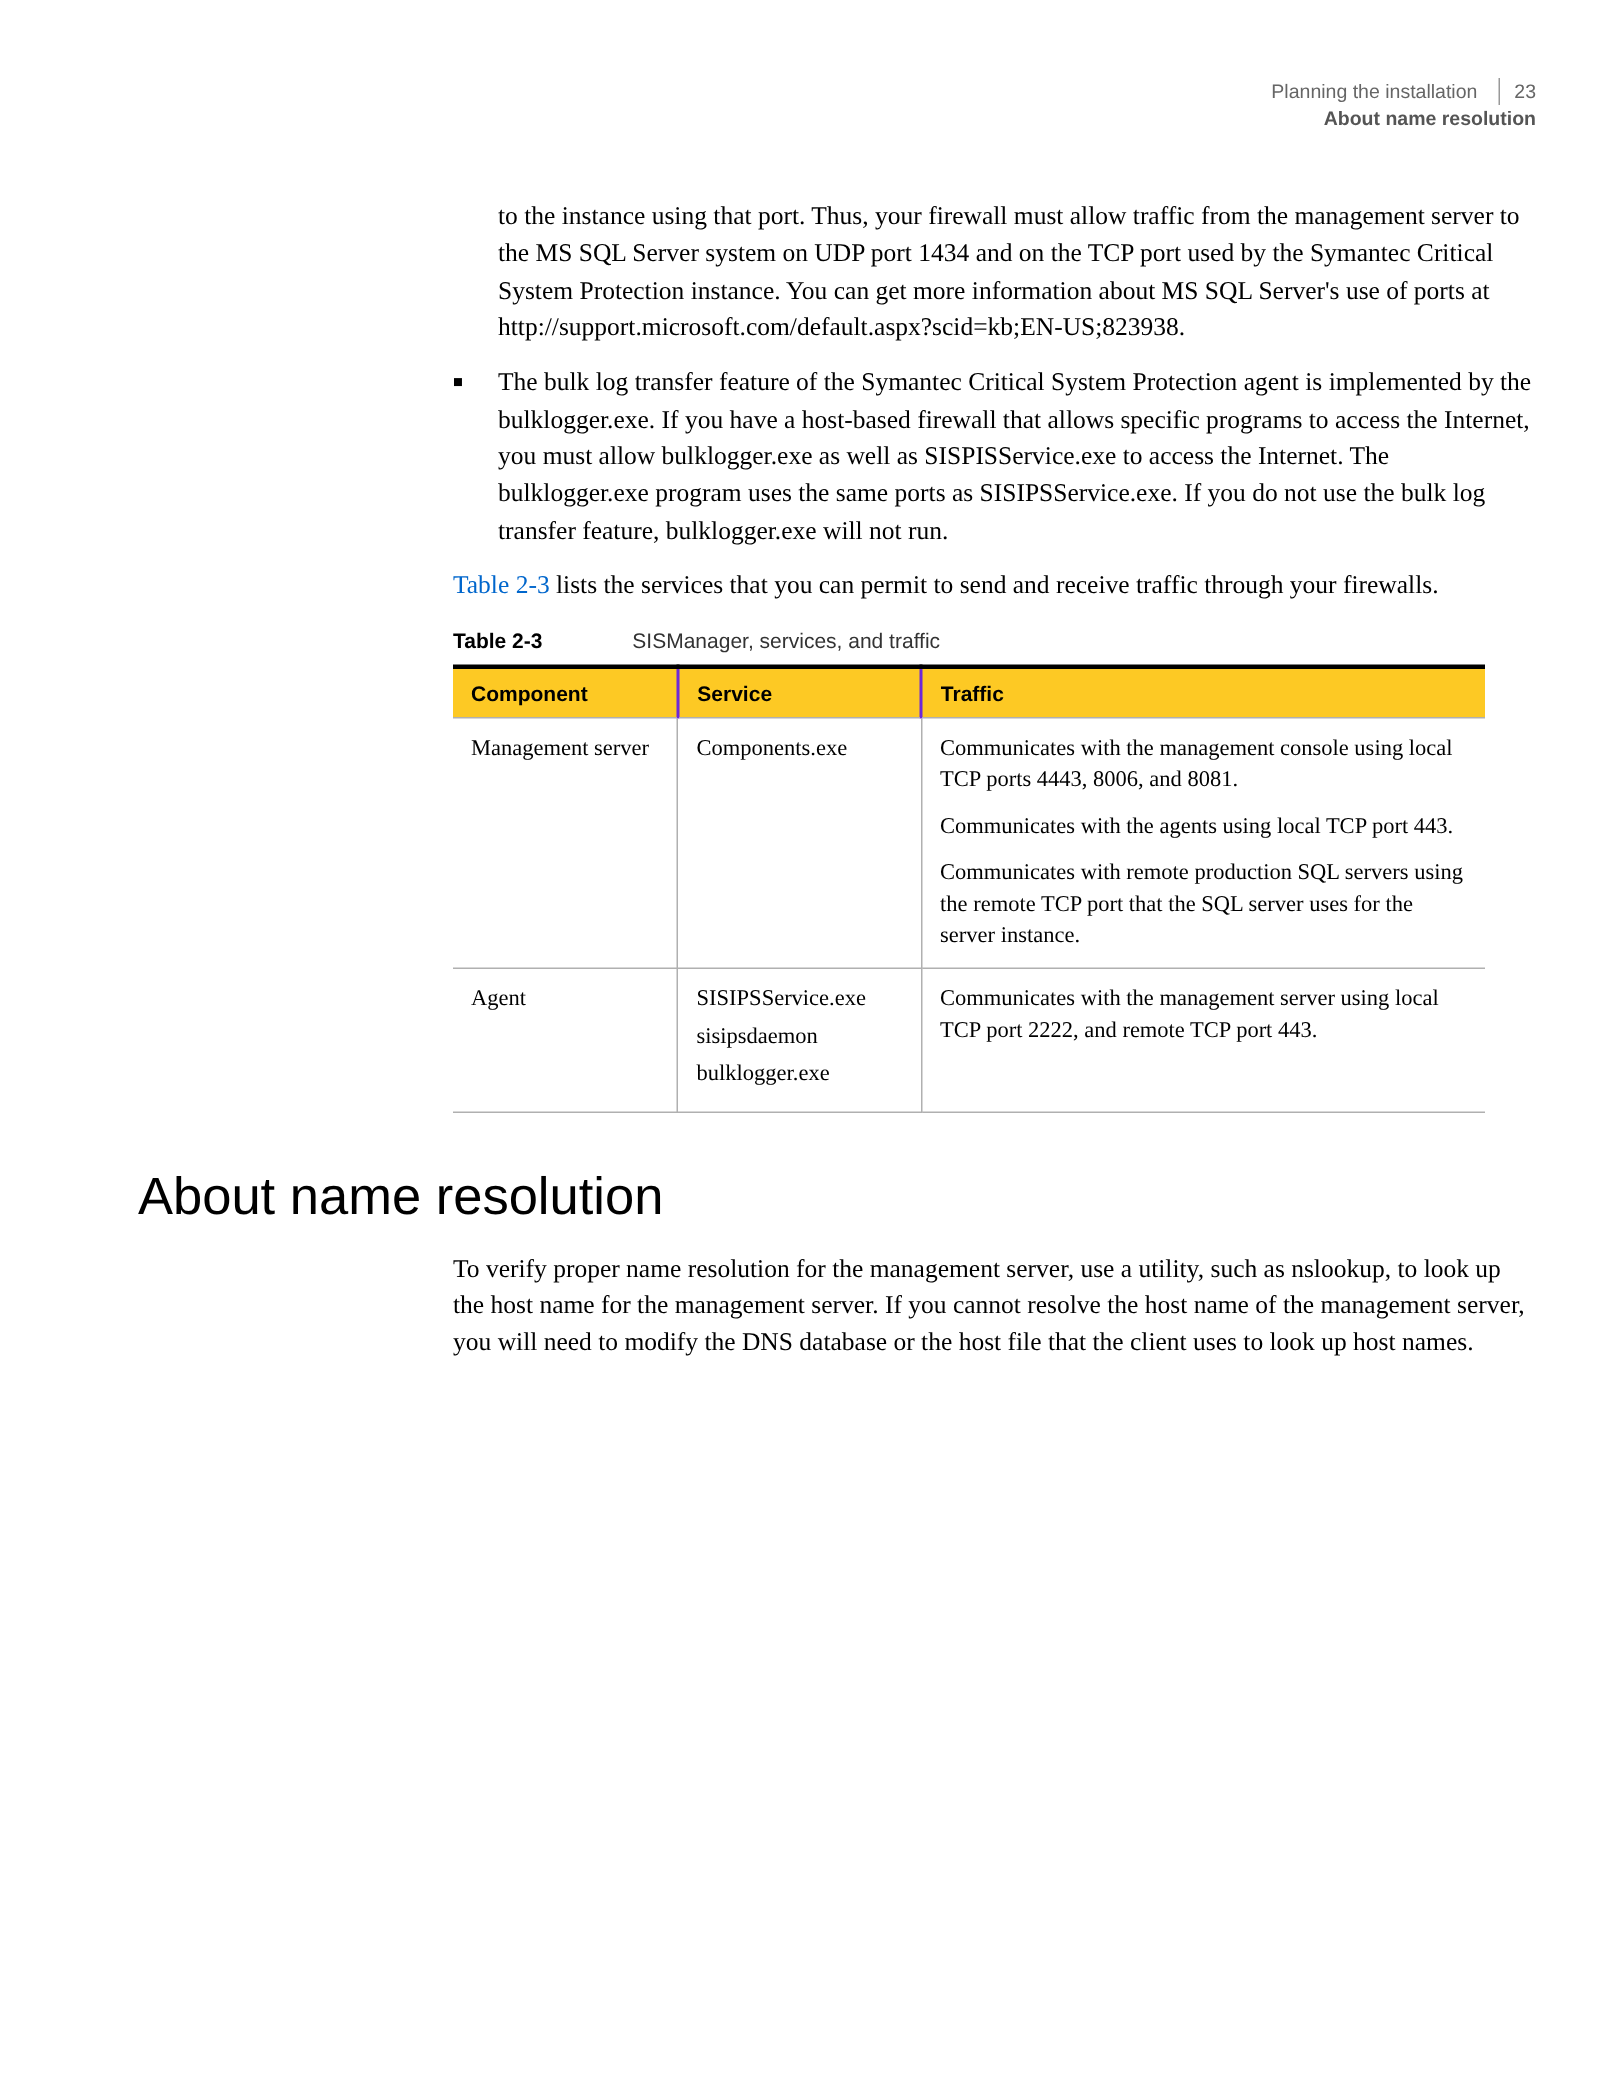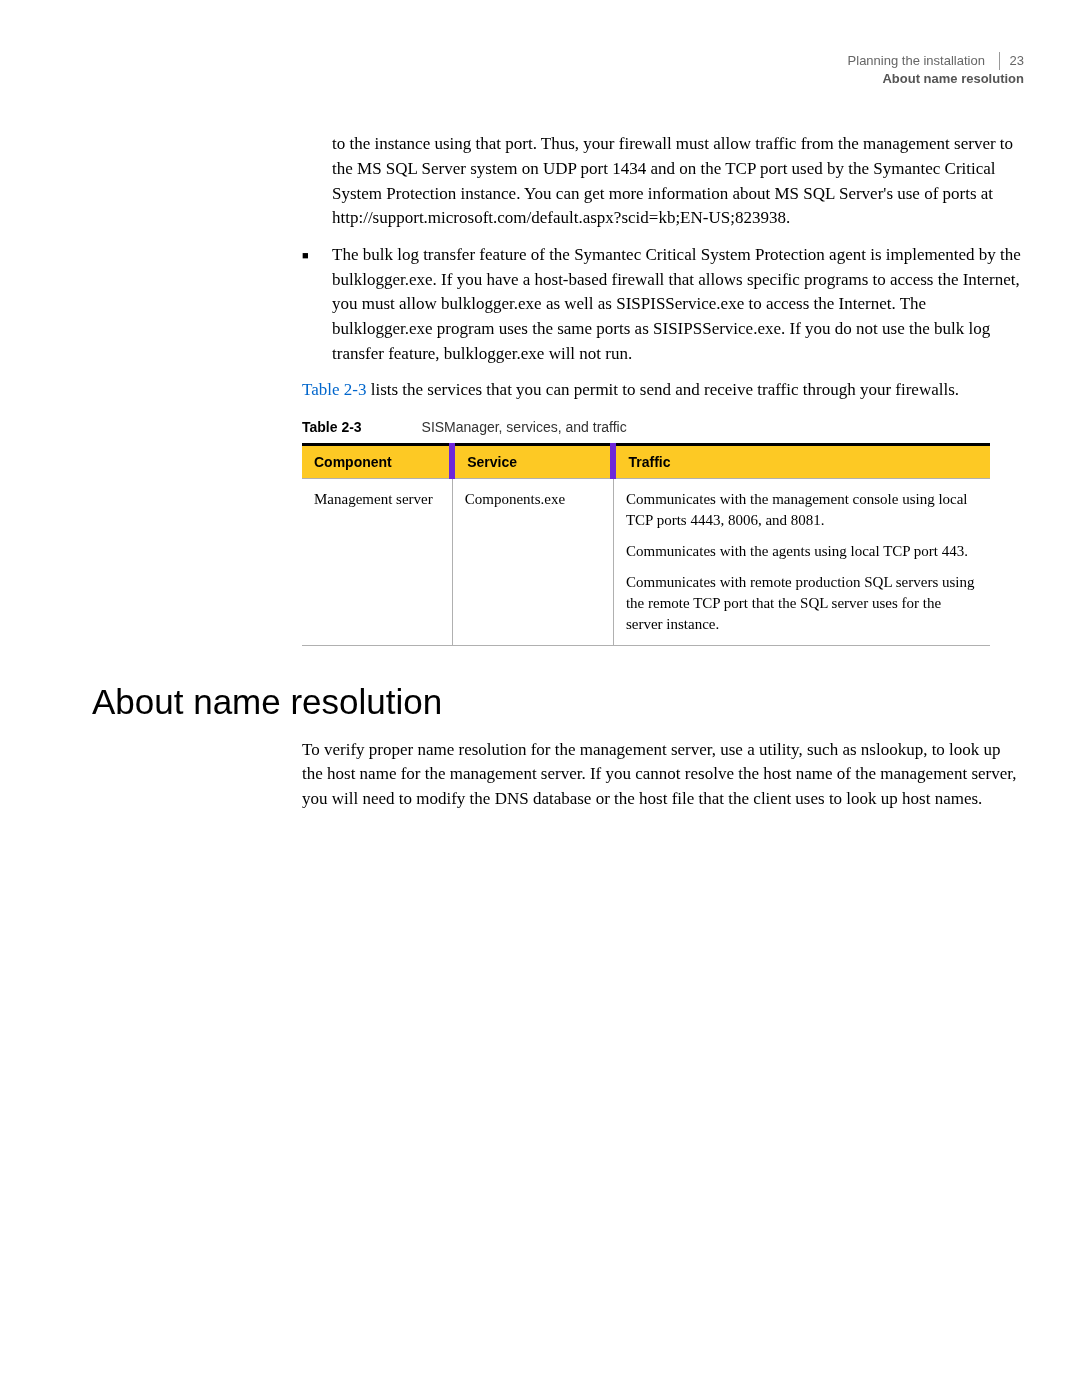--- a/index.html
+++ b/index.html
@@ -70,21 +70,21 @@
     font-size: 15px;
   }
   table.data-table th {
     background: #fdc924;
     text-align: left;
     padding: 8px 12px;
     font-family: Verdana, Arial, sans-serif;
     font-weight: bold;
     font-size: 14px;
     border-bottom: 1px solid #b0b0b0;
-    border-right: 6px solid #6d28d9;
+    border-right: 2px solid #6d28d9;
   }
   table.data-table th:last-child { border-right: none; }
   table.data-table td {
     vertical-align: top;
     padding: 10px 12px;
     border-bottom: 1px solid #b0b0b0;
     border-right: 1px solid #b0b0b0;
     line-height: 1.4;
   }
   table.data-table td:last-child { border-right: none; }
@@ -146,20 +146,29 @@
     <tbody>
       <tr>
         <td>Management server</td>
         <td>Components.exe</td>
         <td>
           <p>Communicates with the management console using local TCP ports 4443, 8006, and 8081.</p>
           <p>Communicates with the agents using local TCP port 443.</p>
           <p>Communicates with remote production SQL servers using the remote TCP port that the SQL server uses for the server instance.</p>
         </td>
       </tr>
+      <tr>
+        <td>Agent</td>
+        <td>
+          <span class="svc-line">SISIPSService.exe</span>
+          <span class="svc-line">sisipsdaemon</span>
+          <span class="svc-line">bulklogger.exe</span>
+        </td>
+        <td>Communicates with the management server using local TCP port 2222, and remote TCP port 443.</td>
+      </tr>
     </tbody>
   </table>
 
   <h1 class="section-heading">About name resolution</h1>
 
   <div class="body-text">
     <p>To verify proper name resolution for the management server, use a utility, such as nslookup, to look up the host name for the management server. If you cannot resolve the host name of the management server, you will need to modify the DNS database or the host file that the client uses to look up host names.</p>
   </div>
 
 </div>

